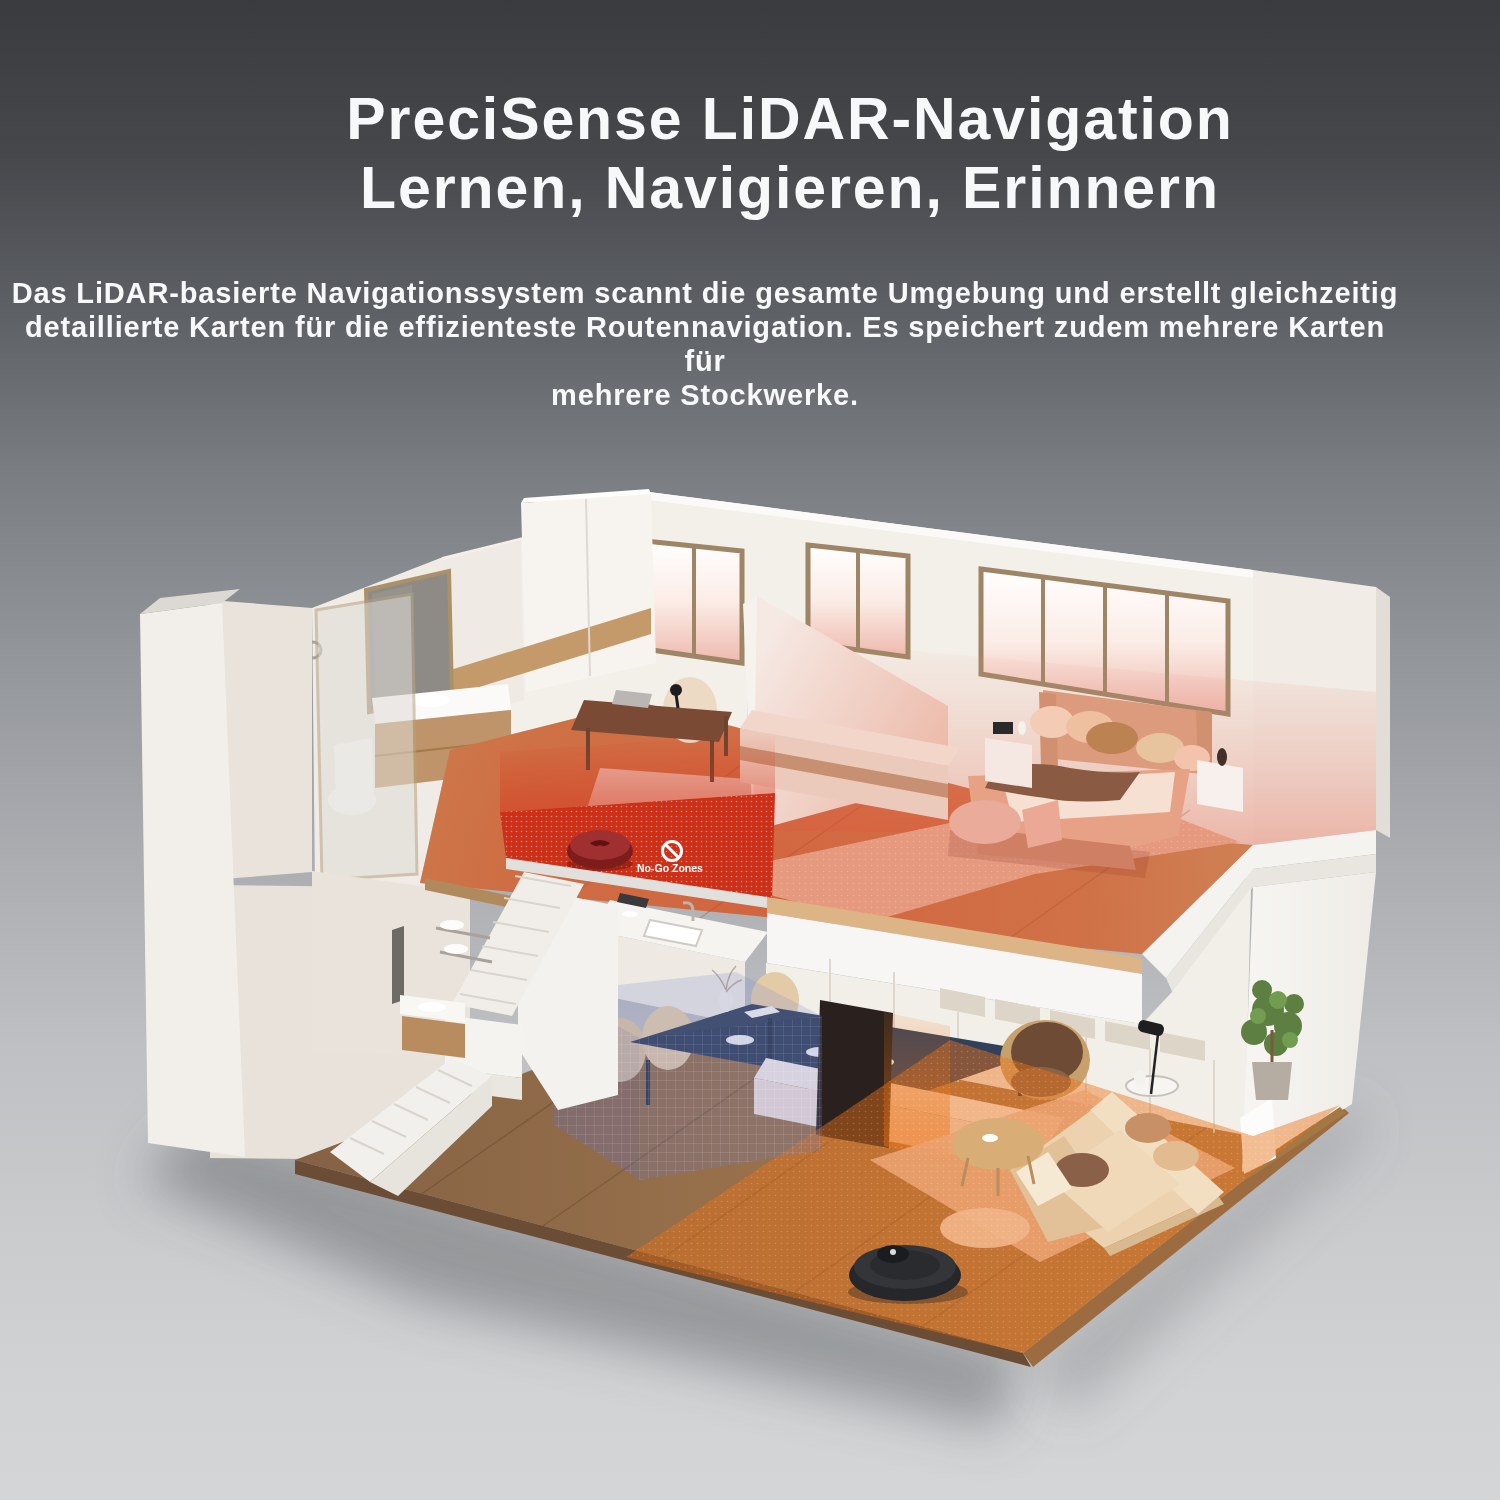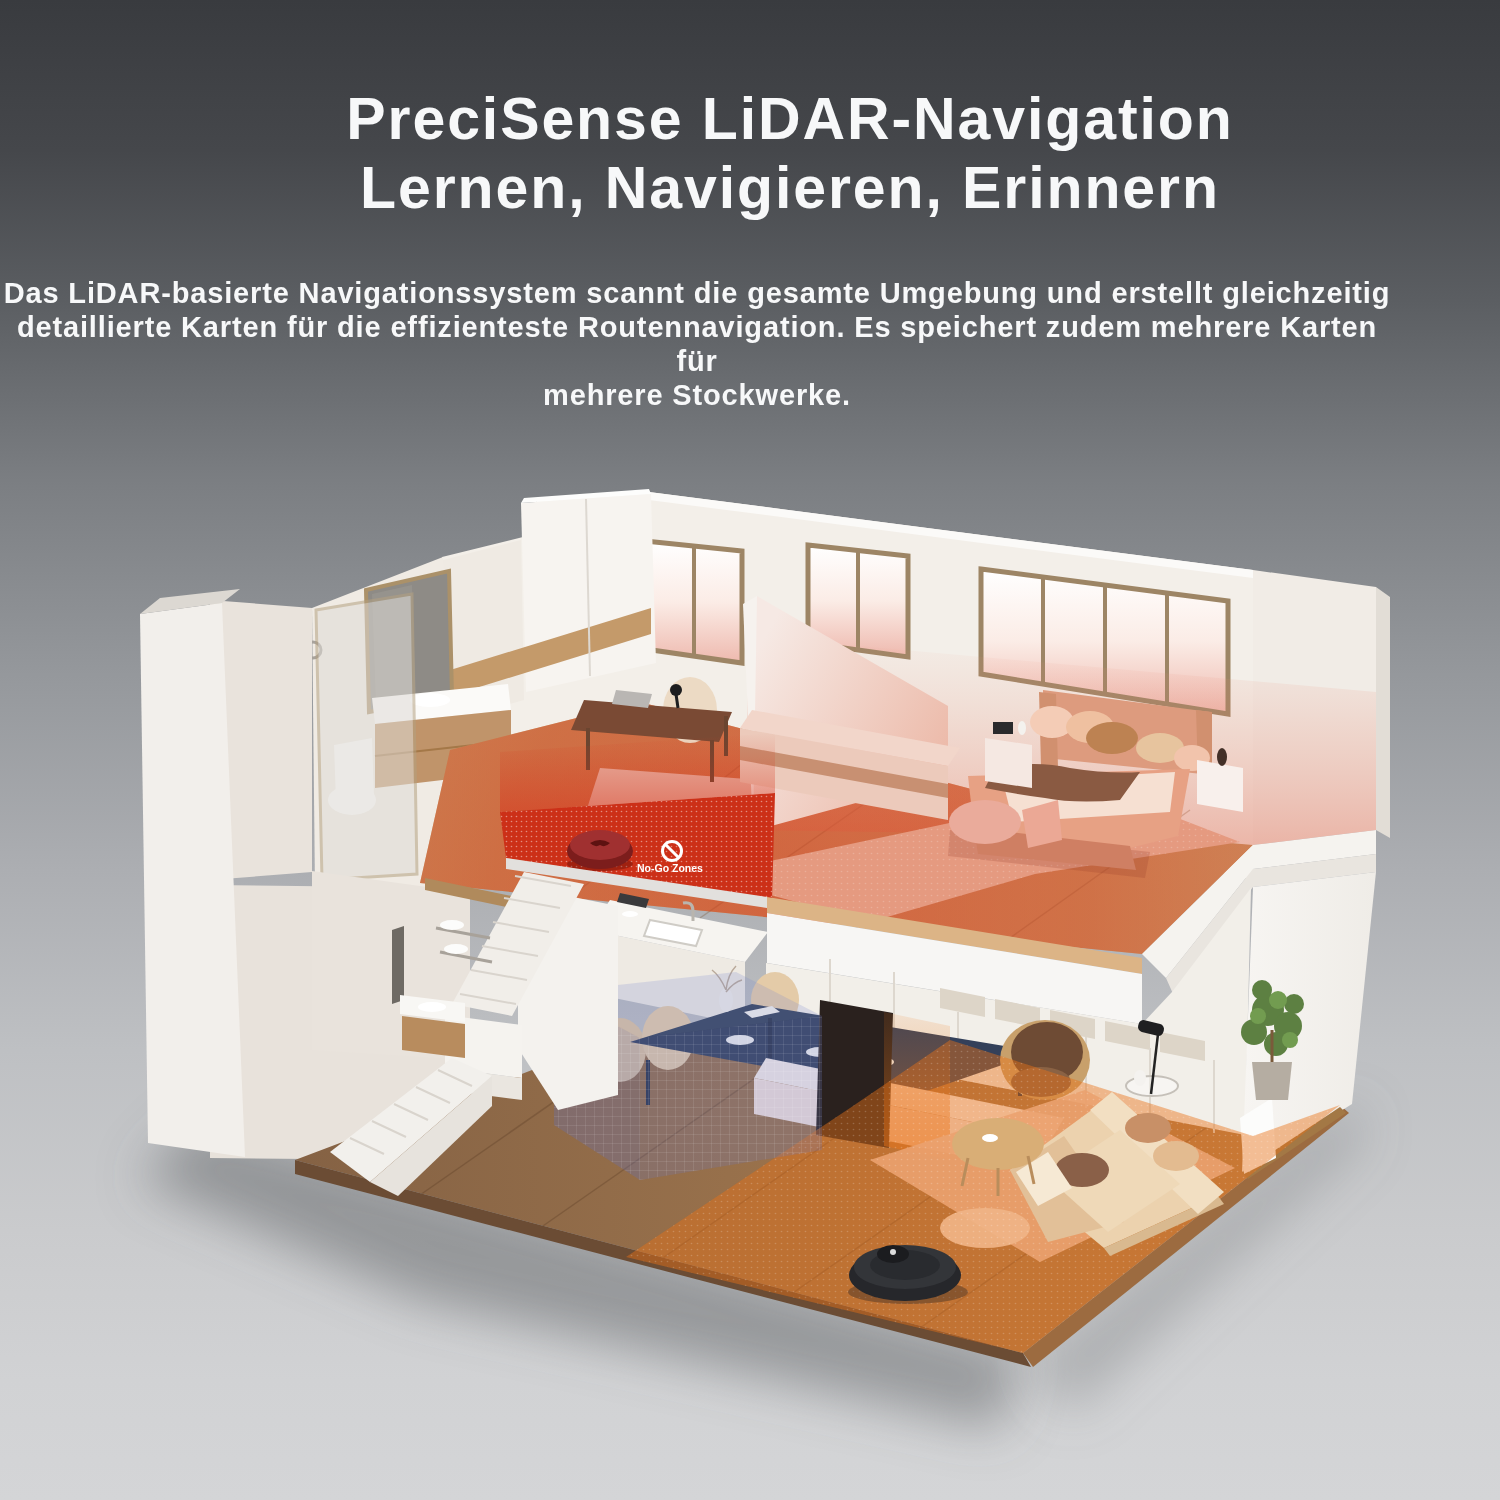--- a/index.html
+++ b/index.html
@@ -2,21 +2,21 @@
 <html><head>
 <meta charset="utf-8">
 <style>
 html,body{margin:0;padding:0;}
 #page{position:relative;width:1500px;height:1500px;overflow:hidden;
 background:linear-gradient(180deg,#393b3f 0%,#45474b 10%,#5b5e62 20%,#7b7e82 32%,#95989c 45%,#acaeb2 58%,#bec0c3 70%,#cacbcd 82%,#d1d2d4 92%,#d4d5d7 100%);
 font-family:"Liberation Sans",sans-serif;}
 #title{position:absolute;top:85px;left:0;width:1500px;text-align:center;color:#f7f8f9;
 font-weight:700;font-size:59px;line-height:69px;letter-spacing:1.9px;padding-left:40px;}
 #body{position:absolute;top:276px;left:0;width:1394px;text-align:center;color:#f7f8f9;
-font-weight:700;font-size:29px;line-height:34px;letter-spacing:0.85px;}
+font-weight:700;font-size:29px;line-height:34px;letter-spacing:0.85px;padding-left:8px;}
 svg{position:absolute;top:0;left:0;}
 </style>
 </head>
 <body>
 <div id="page">
 <div id="title">PreciSense LiDAR-Navigation<br>Lernen, Navigieren, Erinnern</div>
 <div id="body">Das LiDAR-basierte Navigationssystem scannt die gesamte Umgebung und erstellt gleichzeitig<br>detaillierte Karten für die effizienteste Routennavigation. Es speichert zudem mehrere Karten für<br>mehrere Stockwerke.</div>
 <svg width="1500" height="1500" viewBox="0 0 1500 1500">
 <defs>
 <filter id="b25" x="-50%" y="-50%" width="200%" height="200%">

